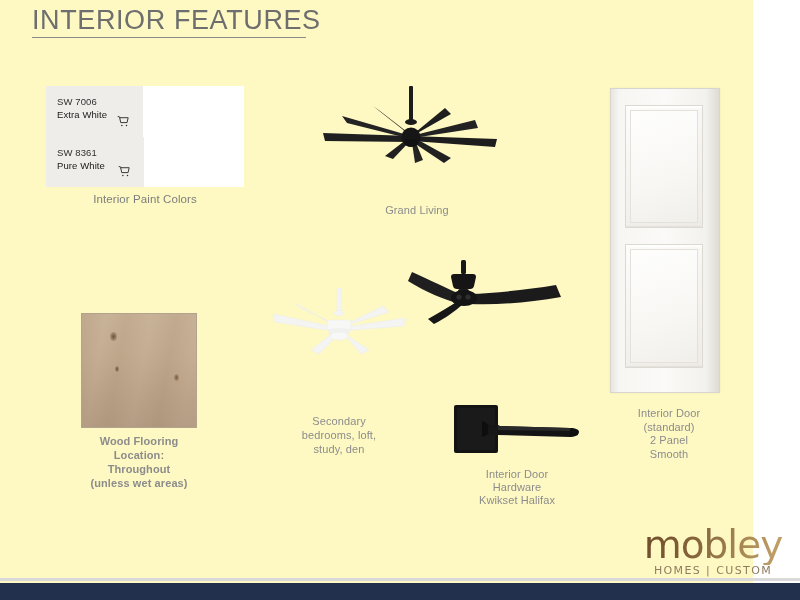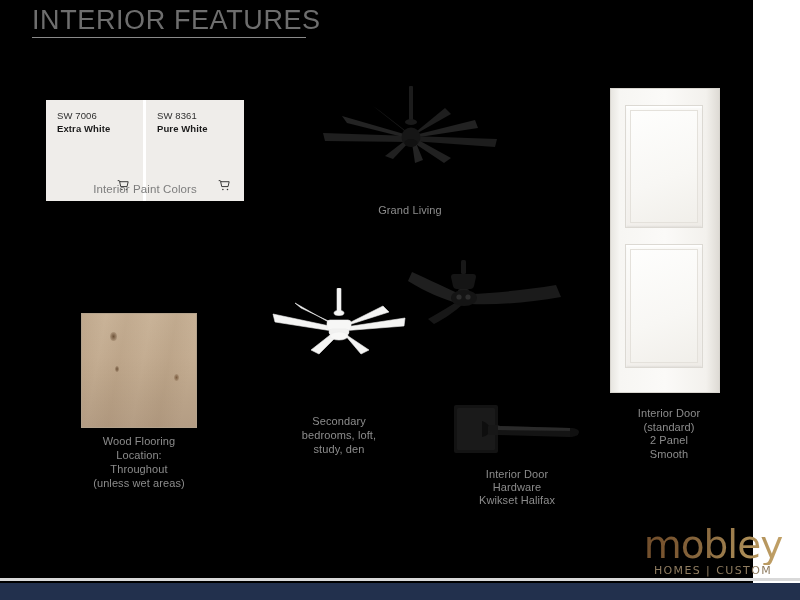--- a/index.html
+++ b/index.html
@@ -14,21 +14,21 @@
     overflow: hidden;
     font-family: "Liberation Sans", sans-serif;
     background: #ffffff;
   }
 
   
   #slide {
     position: absolute;
     left: 0; top: 0;
     width: 753px; height: 600px;
-    background: #000000;
+    background: #fef9c3;
   }
 
   
   #title-block {
     position: absolute;
     left: 32px;
     top: 4px;
     width: 290px;
   }
   #page-title {
@@ -44,46 +44,47 @@
     height: 1px;
     background: #8a8a8a;
     width: 274px;
     margin-top: 1px;
   }
 
   
   #paint-card {
     position: absolute;
     left: 46px;
-    top: 100px;
+    top: 86px;
     width: 198px;
     height: 101px;
     display: flex;
     background: #ffffff;
+    flex-direction: column;
   }
   .paint-swatch {
     position: relative;
     height: 100%;
     background: #efedea;
     box-sizing: border-box;
     padding: 9px 0 0 11px;
   }
   .paint-swatch.first { width: 97px; margin-right: 3px; }
   .paint-swatch.second { width: 98px; }
   .swatch-code {
     font-size: 9.5px;
     color: #2f2f2f;
     font-weight: 400;
     line-height: 13px;
     letter-spacing: 0.1px;
   }
   .swatch-name {
     font-size: 9.5px;
     color: #1a1a1a;
-    font-weight: 700;
+    font-weight: 400;
     line-height: 13px;
     letter-spacing: 0.1px;
   }
   .cart-icon {
     position: absolute;
     right: 13px;
     bottom: 9px;
     width: 13px;
     height: 13px;
     color: #2b2b2b;
@@ -103,21 +104,21 @@
   .body-text {
     position: absolute;
     color: #8c8c8c;
     font-size: 12px;
     line-height: 16px;
     text-align: left;
     letter-spacing: 0.1px;
   }
 
   #paint-caption {
-    left: 46px; top: 182px; width: 198px;
+    left: 46px; top: 192px; width: 198px;
     font-size: 11.5px;
     color: #7d7d7d;
   }
   #paint-desc {
     left: 48px; top: 216px; width: 200px;
   }
 
   
   #wood-swatch {
     position: absolute;
@@ -140,29 +141,29 @@
     position: absolute; left: 33px; top: 52px;
     width: 4px; height: 6px; border-radius: 50%;
     background: radial-gradient(ellipse at center, #6d5238 0%, rgba(109,82,56,0.2) 75%, rgba(109,82,56,0) 100%);
   }
   #wood-knot3 {
     position: absolute; left: 92px; top: 60px;
     width: 5px; height: 7px; border-radius: 50%;
     background: radial-gradient(ellipse at center, #7a5b3e 0%, rgba(122,91,62,0.2) 75%, rgba(122,91,62,0) 100%);
   }
   #wood-caption {
-    left: 66px; top: 434px; width: 146px;
+    left: 66px; top: 434px; width: 146px; font-weight: bold;
   }
 
   
   .fan {
     position: absolute;
   }
   #fan-grand { left: 318px; top: 86px; width: 186px; height: 100px; }
-  #fan-grand-caption { left: 330px; top: 203px; width: 160px; }
+  #fan-grand-caption { left: 337px; top: 203px; width: 160px; }
 
   #fan-master { left: 398px; top: 260px; width: 174px; height: 78px; }
   #fan-master-caption { left: 410px; top: 345px; width: 150px; }
 
   #fan-secondary { left: 270px; top: 288px; width: 140px; height: 80px; }
   #fan-secondary-caption { left: 276px; top: 414px; width: 126px; }
 
   
   #door-hardware { position: absolute; left: 452px; top: 401px; width: 130px; height: 62px; }
   #door-hardware-caption { left: 450px; top: 468px; width: 134px; line-height: 13px; }

